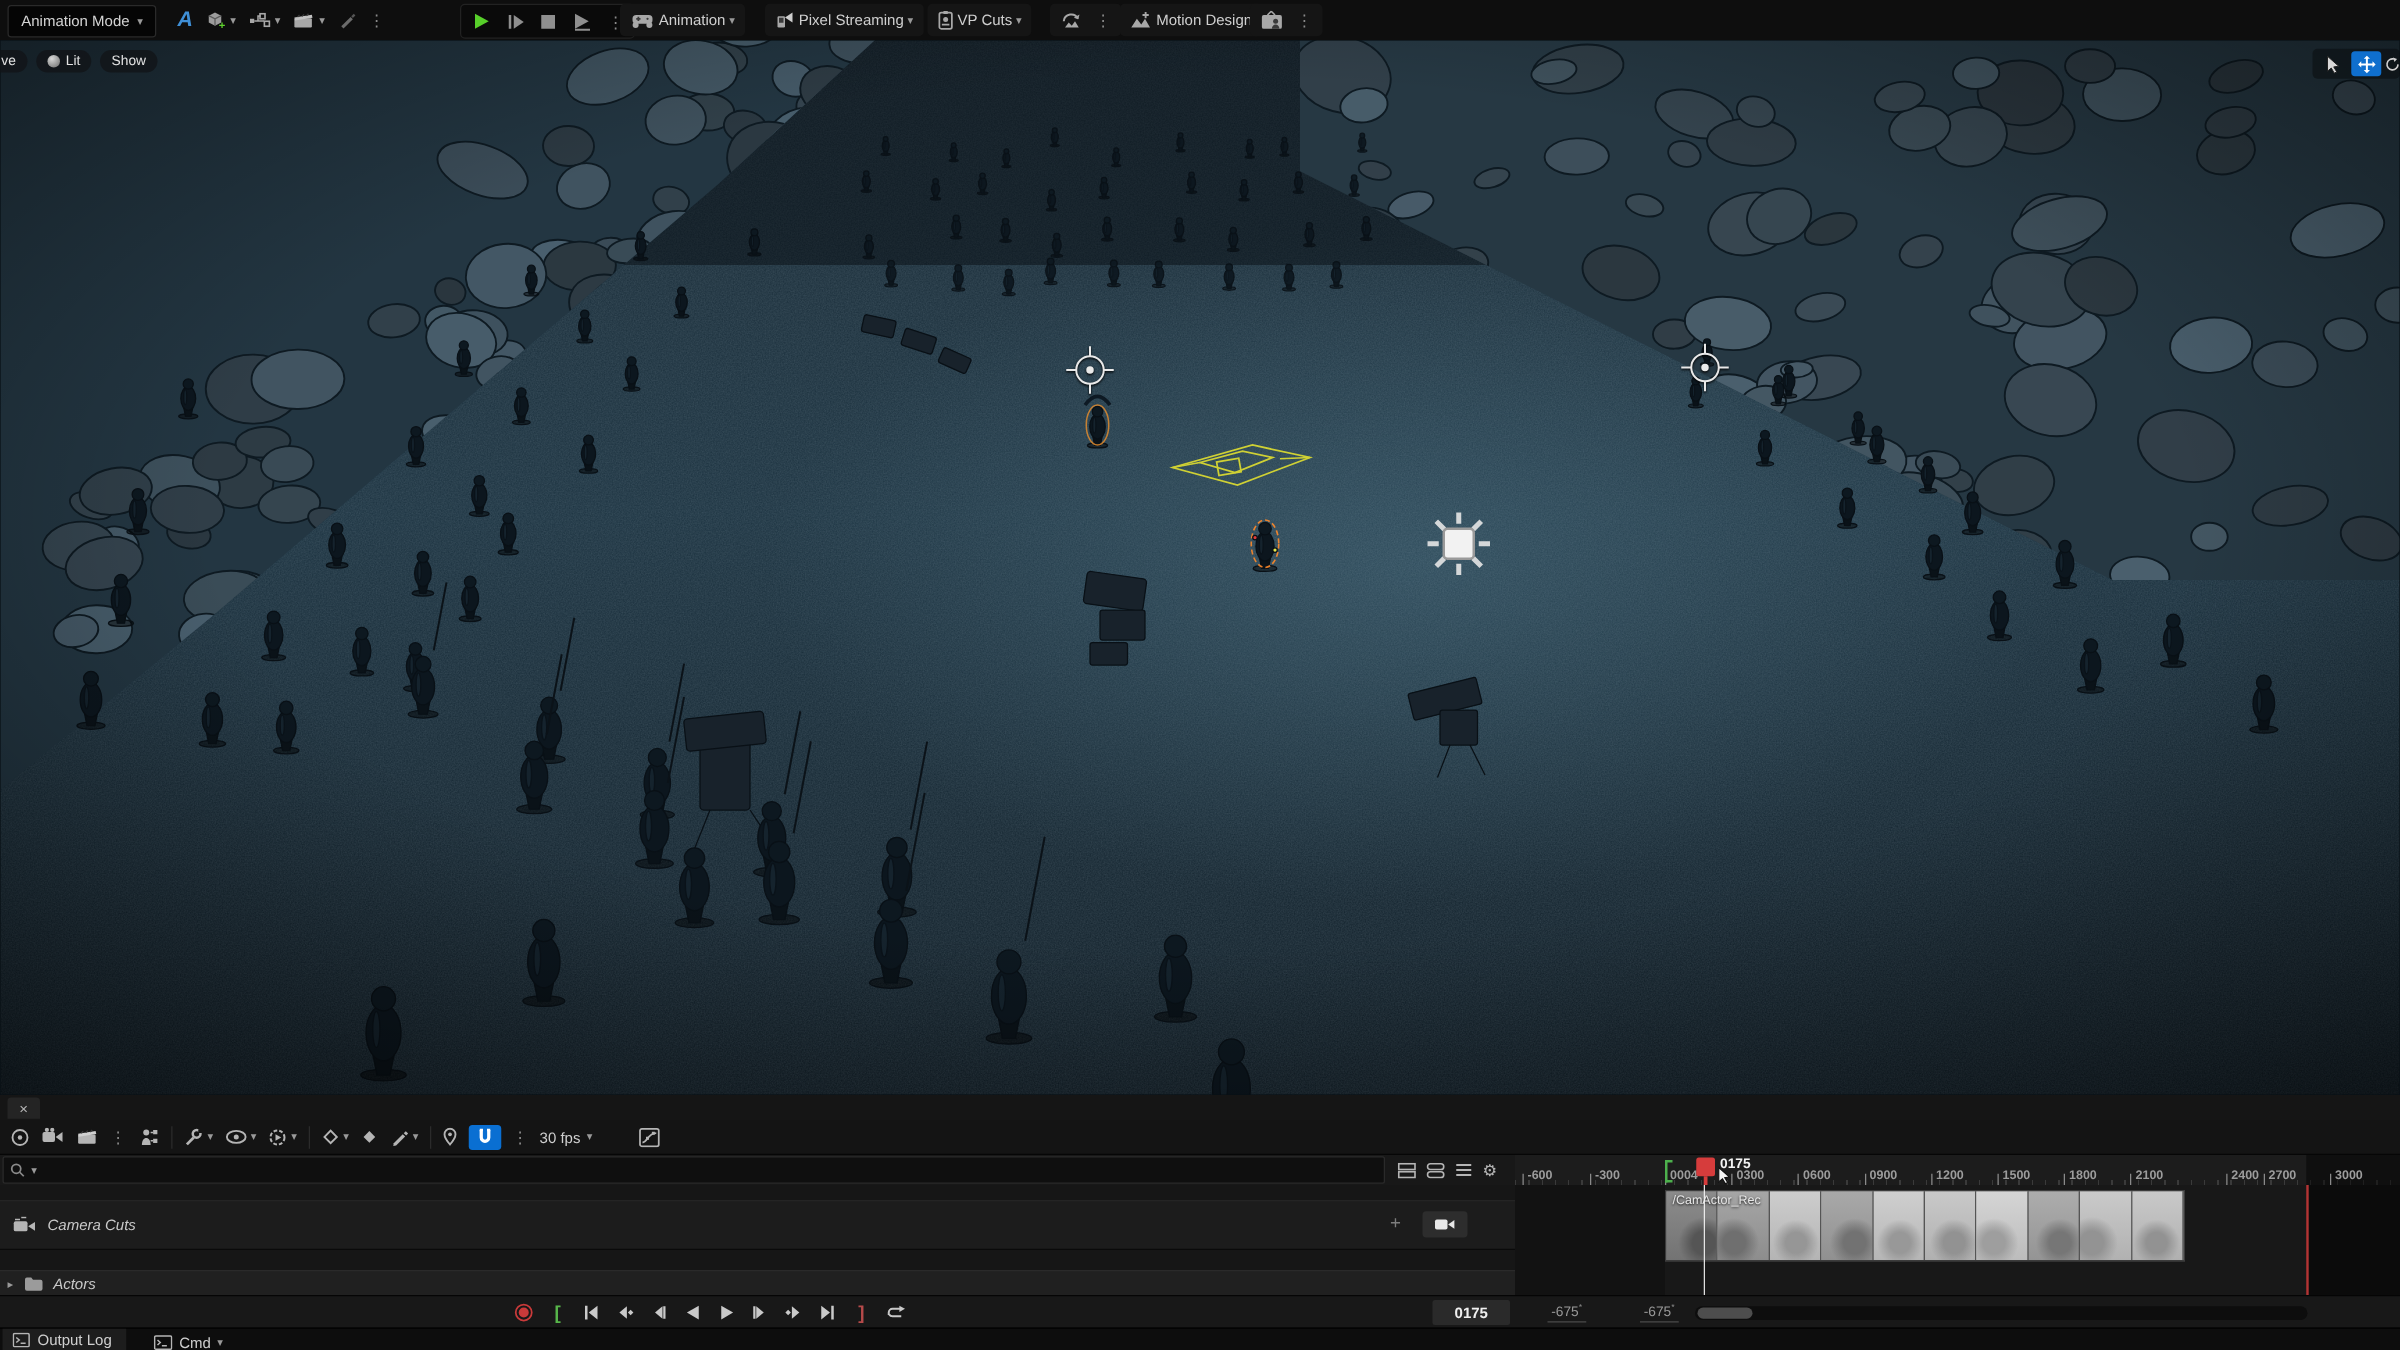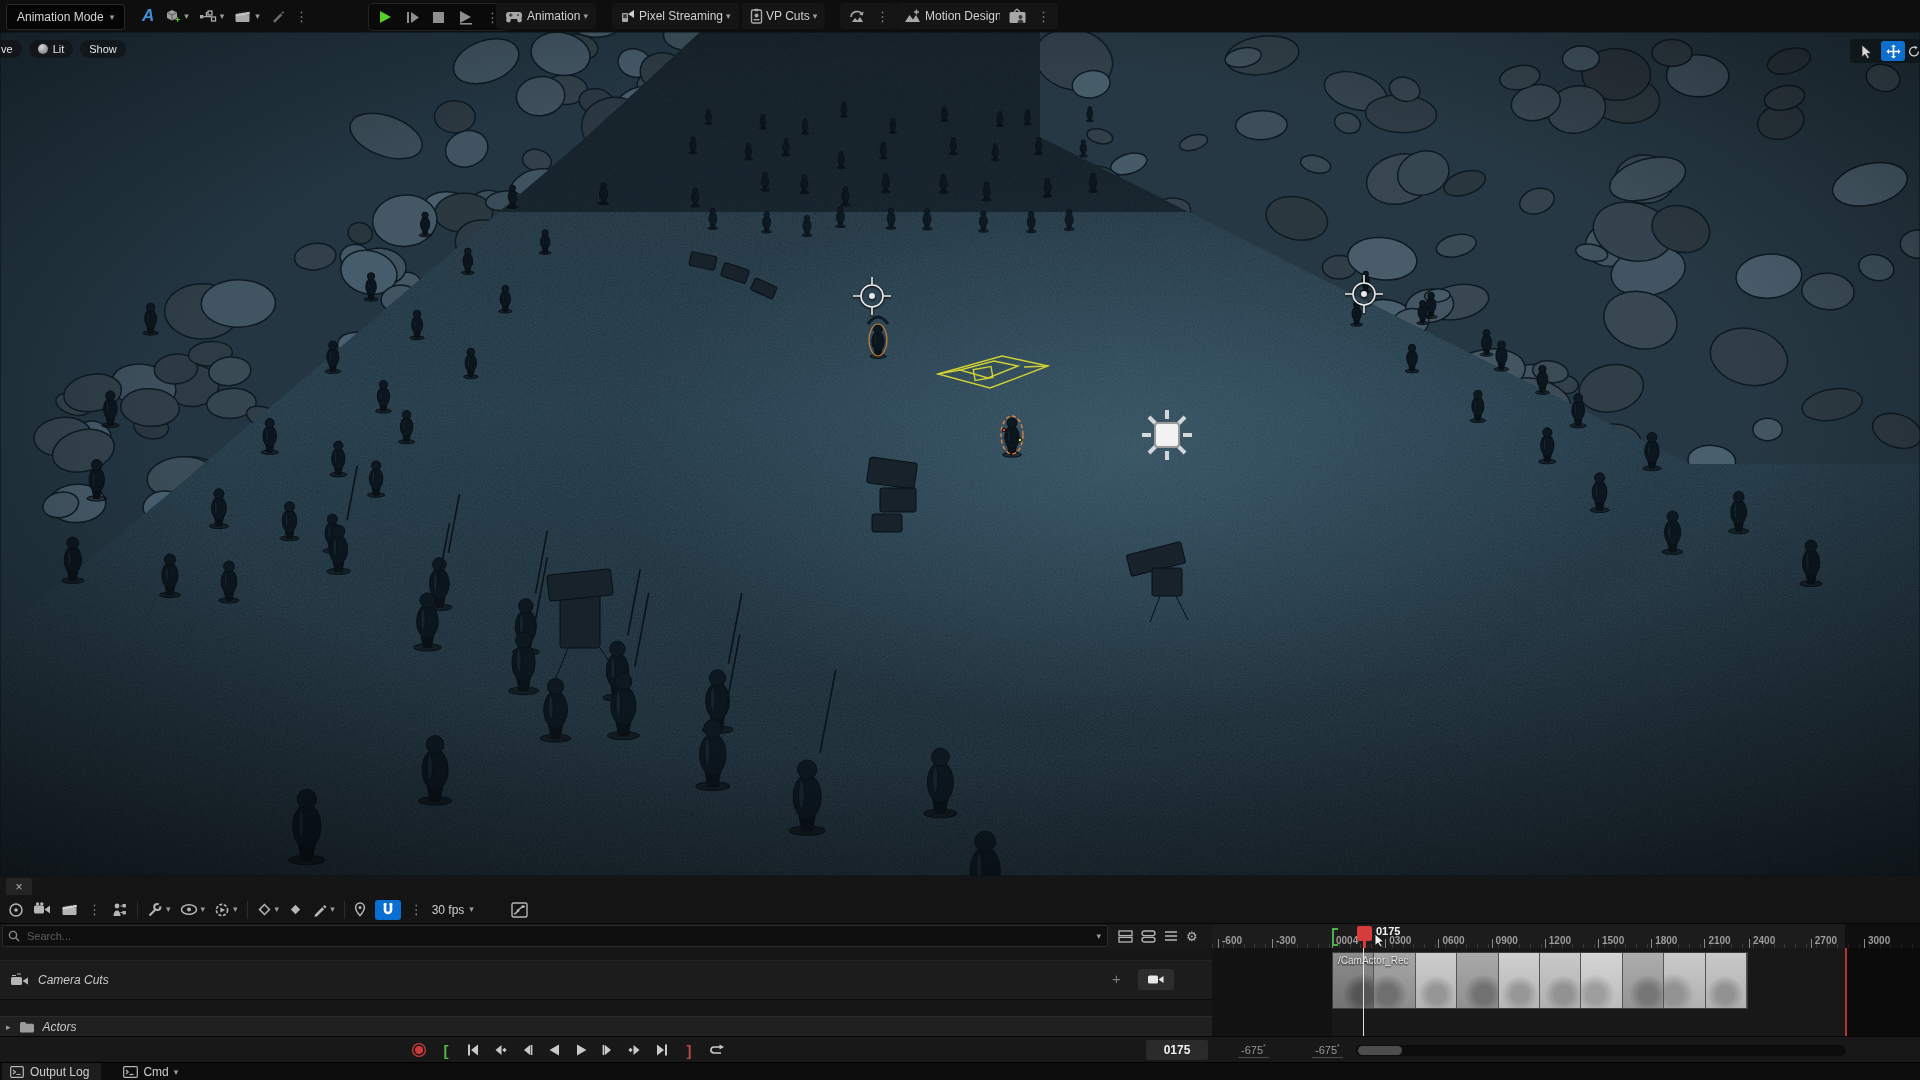--- a/index.html
+++ b/index.html
@@ -79,21 +79,21 @@
   .tr{width:22px;height:20px;display:flex;align-items:center;justify-content:center;}
   .bracket{font-size:15px;font-weight:bold;line-height:1;}
   #frame-box{position:absolute;left:1146px;top:3px;width:62px;height:20px;background:#2a2a2a;border-radius:2px;
              color:#f0f0f0;font-weight:bold;display:flex;align-items:center;justify-content:center;}
   .spin{position:absolute;top:6px;color:#989898;font-size:11px;border-bottom:1px solid #4a4a4a;padding:0 3px 1px;}
   .spin sup{font-size:7px;color:#8a8a8a;}
   #scrollbar{position:absolute;left:1356px;top:8px;width:490px;height:11px;background:#0d0d0d;border-radius:6px;}
   #scroll-thumb{position:absolute;left:2px;top:1px;width:44px;height:9px;background:#4d4d4d;border-radius:5px;}
   
   #statusbar{position:absolute;left:0;top:1062px;width:1920px;height:18px;background:#0d0d0d;border-top:1px solid #000;
-             display:flex;align-items:center;}
+             display:flex;align-items:flex-end;}
   #outlog{display:flex;align-items:center;gap:6px;background:#1d1d1d;height:18px;padding:0 12px 0 8px;margin-left:2px;color:#cfcfcf;}
   #cmdbtn{display:flex;align-items:center;gap:5px;margin-left:22px;color:#cfcfcf;}
   #console-input{margin-left:16px;width:560px;background:transparent;border:0;outline:none;
                  font-family:"DejaVu Sans Mono",monospace;font-size:11px;color:#bdbdbd;}
   #console-input::placeholder{color:#4c4c4c;}
   svg{display:block;}
 </style>
 </head>
 <body>
 
@@ -1303,21 +1303,20 @@
         </svg>
       </span>
   </div>
 
   <div id="searchrow">
     <div id="searchbox">
       <svg width="12" height="12" viewBox="0 0 12 12" style="margin:0 5px;">
           <circle cx="5" cy="5" r="3.6" fill="none" stroke="#8a8a8a" stroke-width="1.4"></circle>
           <path d="M7.8 7.8 11 11" stroke="#8a8a8a" stroke-width="1.4"></path>
         </svg>
-      <input placeholder="Search..." style="">
       <span class="chev" style="margin-right:6px;">▾</span>
     </div>
     <div class="viewicons">
       <span>
           <svg width="15" height="13" viewBox="0 0 15 13">
             <rect x="1" y="1" width="13" height="4.6" fill="none" stroke="#b5b5b5" stroke-width="1.3"></rect>
             <rect x="1" y="7.4" width="13" height="4.6" fill="none" stroke="#b5b5b5" stroke-width="1.3"></rect>
           </svg>
         </span>
       <span>
@@ -1379,21 +1378,21 @@
         <span>1500</span>
       </div>
       <div class="tick" style="left:439.20000000000005px">
         <i></i>
         <span>1800</span>
       </div>
       <div class="tick" style="left:492.40000000000003px">
         <i></i>
         <span>2100</span>
       </div>
-      <div class="tick" style="left:537px">
+      <div class="tick" style="left:569px">
         <i></i>
         <span>2400</span>
       </div>
       <div class="tick" style="left:598.8px">
         <i></i>
         <span>2700</span>
       </div>
       <div class="tick" style="left:652px">
         <i></i>
         <span>3000</span>

